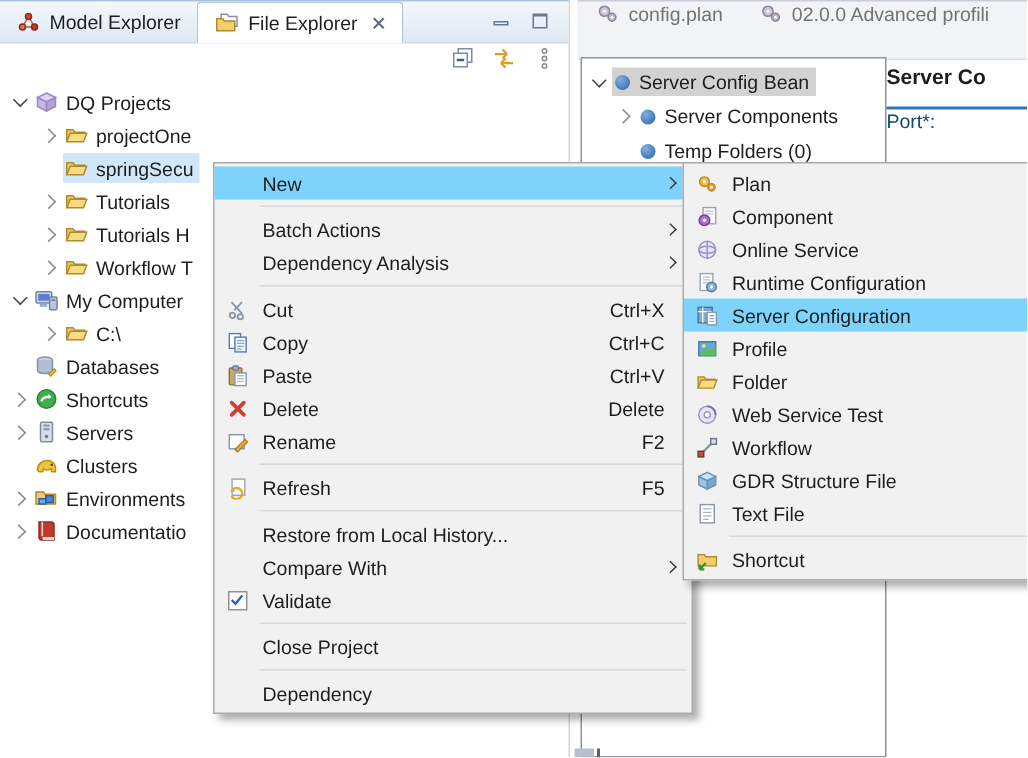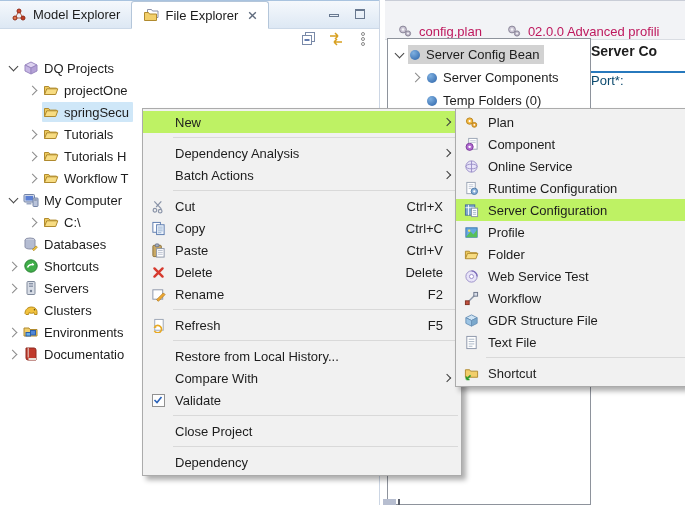--- a/index.html
+++ b/index.html
@@ -31,21 +31,21 @@
   .cv{display:block;width:6px;height:6px;border-right:1.5px solid #8a8a8a;border-bottom:1.5px solid #8a8a8a;}
   .cv.r{transform:rotate(-45deg);margin-left:-2px;}
   .cv.d{transform:rotate(45deg);border-color:#454545;margin-top:-3px;}
   .wrap{display:flex;align-items:center;padding:2px 4px 2px 1px;border-radius:1px;}
   .trow.sel .wrap{background:#cfe7f8;}
   .ticon{width:16px;height:16px;flex:none;margin-right:5px;}
   .tlabel{white-space:nowrap;}
 
   
   .right-view{position:absolute;left:385px;top:0;width:300px;height:505px;background:#fff;}
-  .rv-tabbar{height:40px;box-sizing:border-box;display:flex;align-items:flex-end;color:#be185d;
+  .rv-tabbar{height:40px;box-sizing:border-box;display:flex;align-items:flex-start;color:#737373;
              background:#f2f3f6;border-top:1px solid #c9cdd7;border-bottom:1px solid #dadde3;}
   .rv-tab{display:flex;align-items:center;gap:6px;padding:0 12px;white-space:nowrap;}
   .config-box{position:absolute;left:2px;top:38px;width:204px;height:467px;box-sizing:border-box;
               border:1px solid #8e939c;background:#fff;padding-top:4px;overflow:hidden;}
   .crow{height:23px;display:flex;align-items:center;}
   .crow.l0{padding-left:3px;}
   .crow.l1{padding-left:20px;}
   .cw{display:flex;align-items:center;padding:2px 5px 2px 2px;}
   .crow.sel .cw{background:#d2d2d2;}
   .bullet{width:10px;height:10px;border-radius:50%;flex:none;margin-right:6px;
@@ -54,21 +54,21 @@
   .detail .title{font-size:14px;font-weight:bold;white-space:nowrap;}
   .rule{height:2px;background:#2779bd;margin-top:12px;}
   .portlabel{color:#0c4a6e;}
 
   
   .menu{position:absolute;background:#f1f1f1;border:1px solid #ababab;box-sizing:border-box;
         box-shadow:4px 4px 5px rgba(0,0,0,0.32);padding:2px 0;z-index:10;}
   #main-menu{left:142px;top:108px;width:320px;}
   #sub-menu{left:455px;top:108px;width:236px;z-index:11;}
   .mrow{height:22px;display:flex;align-items:center;padding:0 5px 0 6px;}
-  .mrow.hl{background:#bef264;align-items:center;}
+  .mrow.hl{background:#7dd3fc;align-items:center;}
   .micon{width:18px;height:16px;flex:none;margin-right:8px;display:flex;align-items:center;justify-content:center;}
   .mlabel{flex:1;white-space:nowrap;}
   .mshort{margin-right:13px;white-space:nowrap;}
   .marrow{width:12px;display:flex;justify-content:center;margin-right:2px;}
   .marrow .cv{width:5px;height:5px;border-color:#3c3c3c;}
   .msep{height:1px;background:#d9d9d9;margin:4px 3px 4px 30px;}
   .checkbox{width:13px;height:13px;box-sizing:border-box;border:1px solid #919191;background:#fdfdfd;
             display:flex;align-items:center;justify-content:center;}
 
   
@@ -424,28 +424,28 @@
       <span class="micon"></span>
       <span class="mlabel">New</span>
       <span class="marrow">
           <i class="cv r"></i>
         </span>
     </div>
     <div class="msep"></div>
 
     <div class="mrow">
       <span class="micon"></span>
-      <span class="mlabel">Dependency Analysis</span>
+      <span class="mlabel">Batch Actions</span>
       <span class="marrow">
           <i class="cv r"></i>
         </span>
     </div>
     <div class="mrow">
       <span class="micon"></span>
-      <span class="mlabel">Batch Actions</span>
+      <span class="mlabel">Dependency Analysis</span>
       <span class="marrow">
           <i class="cv r"></i>
         </span>
     </div>
     <div class="msep"></div>
 
     <div class="mrow">
       <span class="micon">
         <svg viewBox="0 0 16 16" width="15" height="15">
             <path d="M3.5 2.5 L11 10.5 M11 2.5 L5.5 8.5" stroke="#8a94a8" stroke-width="1.3" fill="none"></path>

